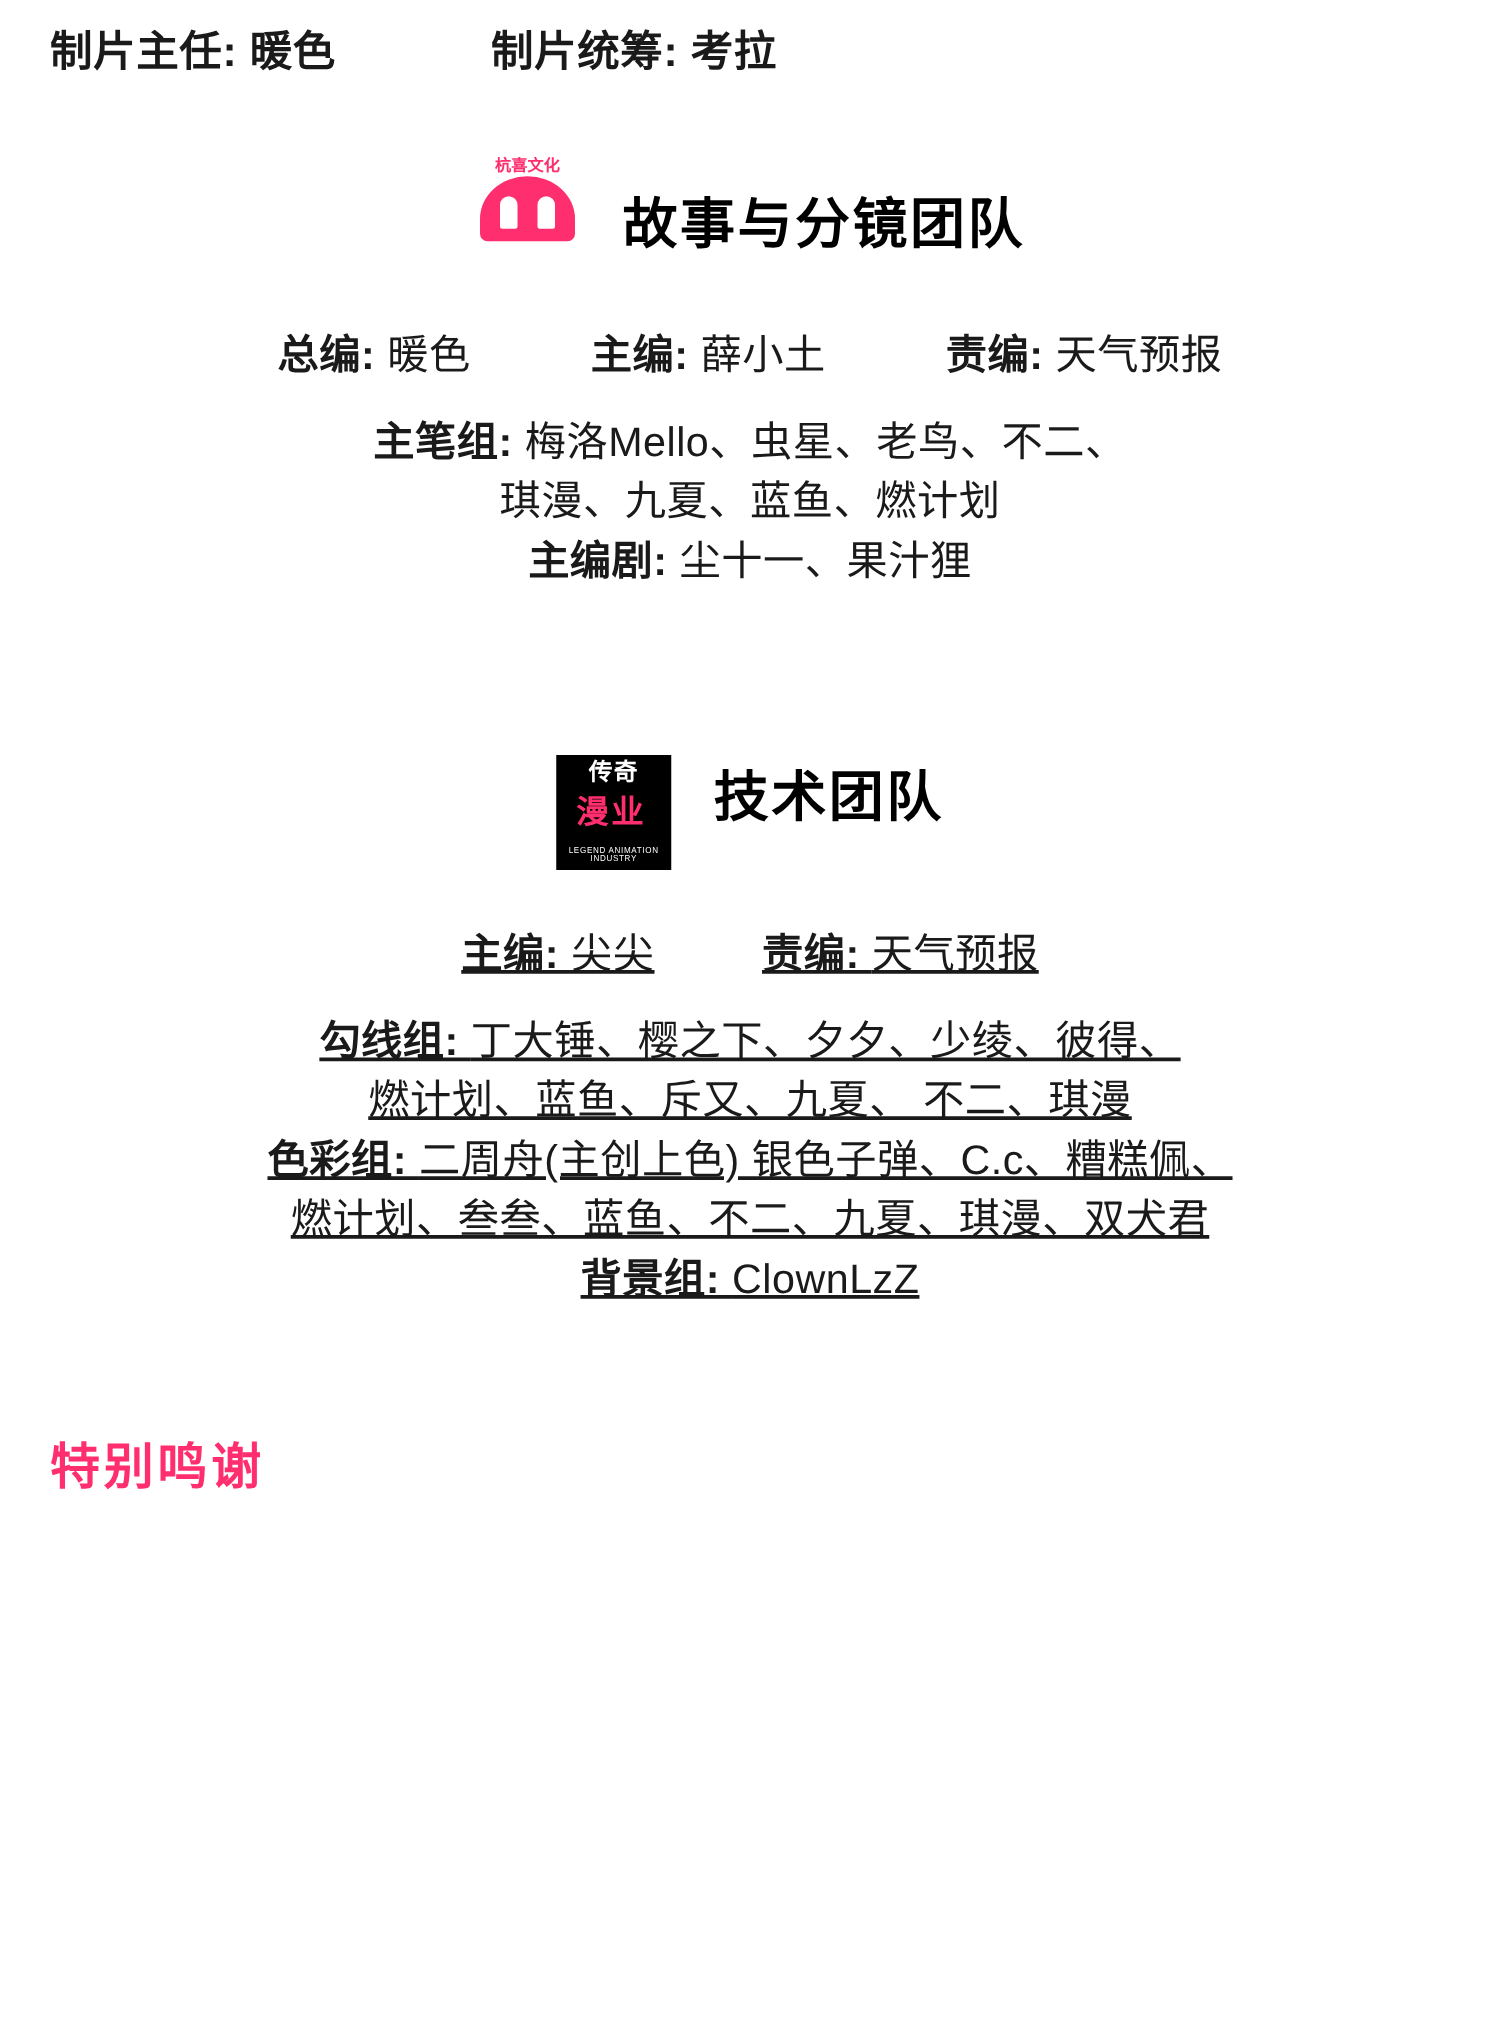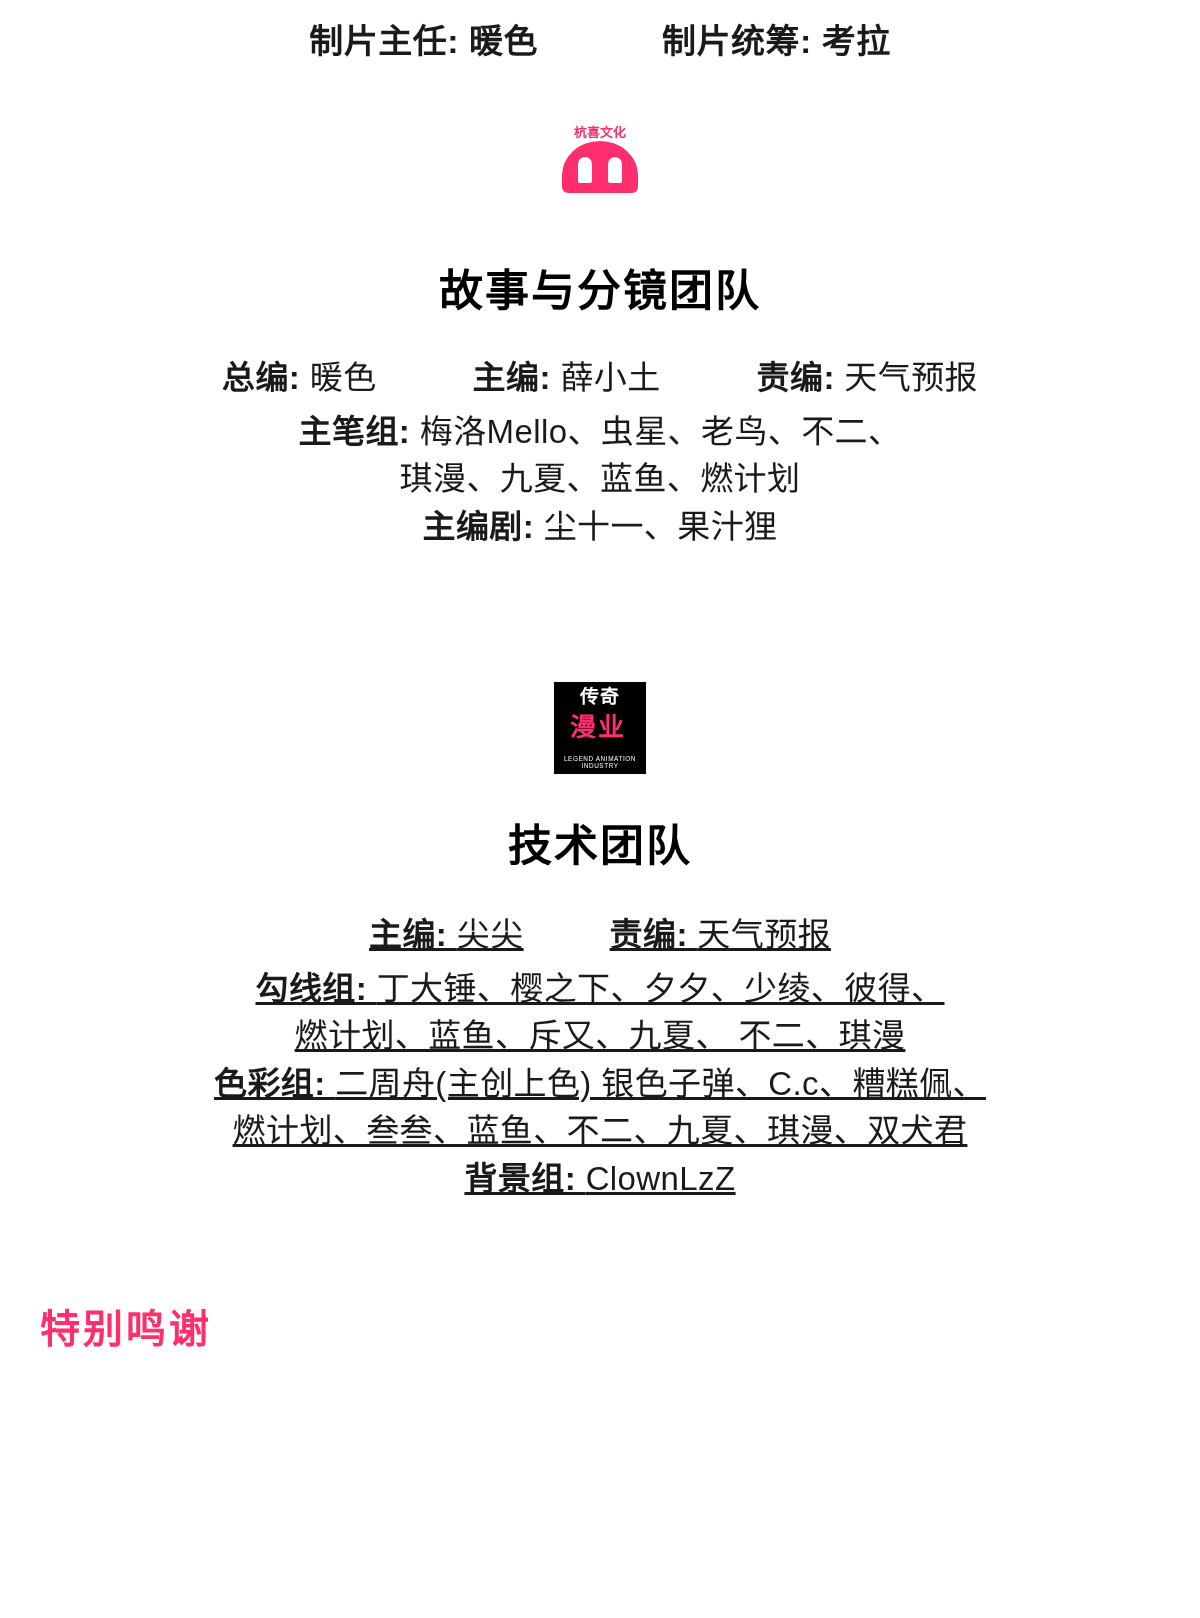--- a/index.html
+++ b/index.html
@@ -18,37 +18,35 @@
     width: 1200px;
     min-height: 1618px;
     box-sizing: border-box;
     padding: 0 40px;
     position: relative;
   }
 
   
   .producer-row {
     display: flex;
-    justify-content: center;
     align-items: center;
     gap: 124px;
     padding-top: 14px;
     font-size: 34px;
     font-weight: 700;
     letter-spacing: 0.5px;
   }
   .producer-row .item { white-space: nowrap; }
 
   
   .section-head {
     display: flex;
     align-items: center;
     justify-content: center;
-    gap: 50px;
-    flex-direction: column;
+    gap: 34px;
   }
   .section-head.story { margin-top: 78px; }
   .section-head.tech { margin-top: 110px; }
 
   .section-title {
     font-size: 44px;
     font-weight: 800;
     color: #000000;
     letter-spacing: 2px;
     line-height: 1;
@@ -136,21 +134,21 @@
   }
 
   
   .credits {
     margin: 0 auto;
     text-align: center;
     font-size: 33px;
     line-height: 1.38;
     letter-spacing: 0.4px;
   }
-  .credits .line { margin: 8px 0; }
+  .credits .line { margin: 24px 0; }
   .credits .line.tight { margin: 2px 0; }
   .role { font-weight: 700; }
   .inline-row {
     display: flex;
     justify-content: center;
     gap: 96px;
   }
   .inline-row.narrow { gap: 86px; }
 
   .story-credits { margin-top: 42px; }

